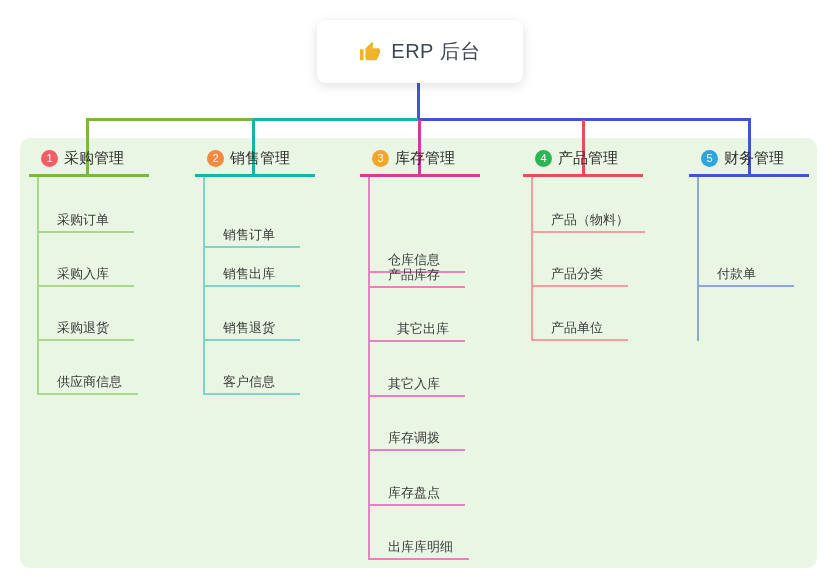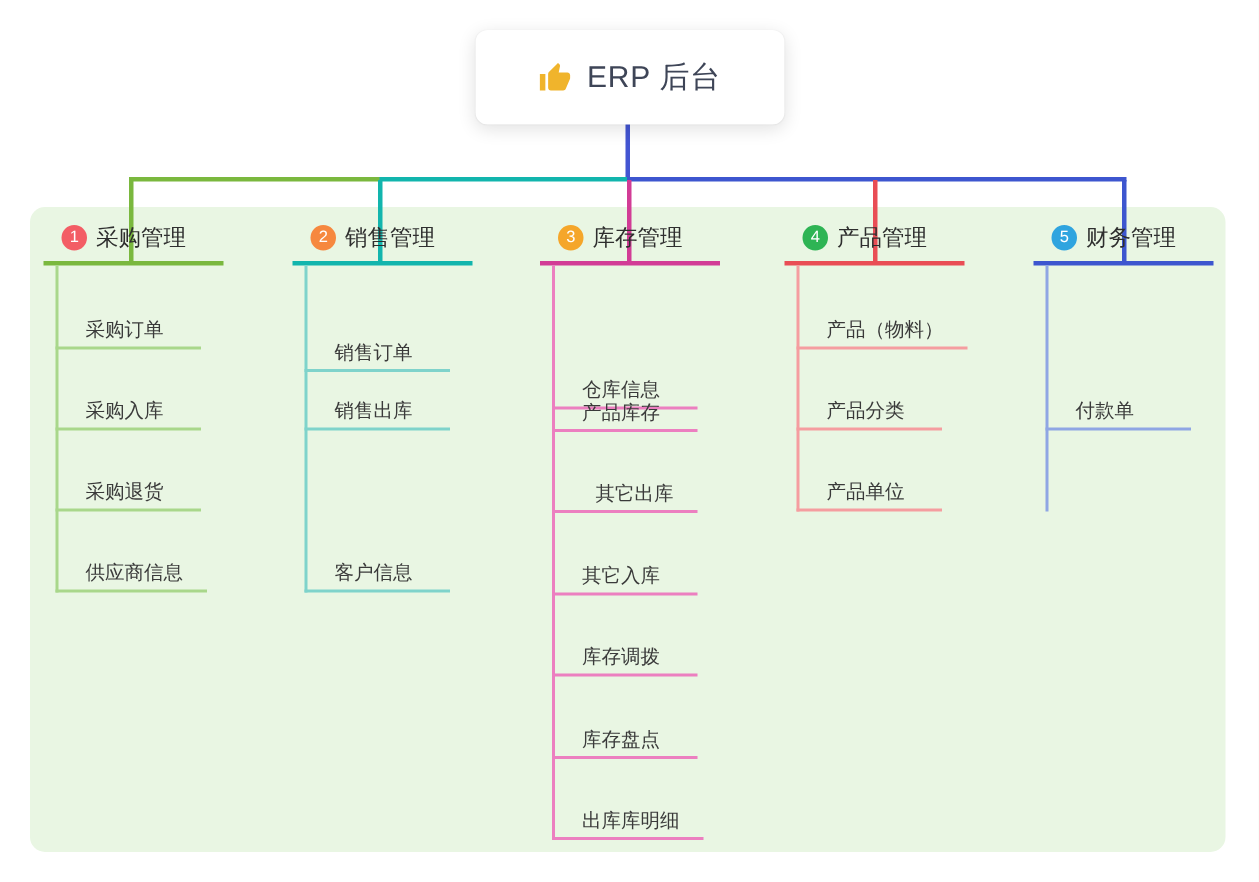--- a/index.html
+++ b/index.html
@@ -88,20 +88,23 @@
     <span class="badge">2</span>
     <h2 class="b-title">销售管理</h2>
     <div class="b-underline"></div>
     <div class="vline" style="height: 218px;"></div>
   <div class="child" style="top: 60px; margin-top: 15px;">
     <span class="child-label">销售订单</span>
   </div>
       <div class="child" style="top: 114px;">
     <span class="child-label">销售出库</span>
   </div>
+      <div class="child" style="top: 168px;">
+    <span class="child-label">销售退货</span>
+  </div>
       <div class="child" style="top: 222px;">
     <span class="child-label">客户信息</span>
   </div>
     </section>
 
   <section class="branch b3" style="--badge: #f5a62a; --line: #d23c96; --child-line: #ec7fc0;">
     <span class="badge">3</span>
     <h2 class="b-title">库存管理</h2>
     <div class="b-underline"></div>
     <div class="vline" style="height: 383px;"></div>

